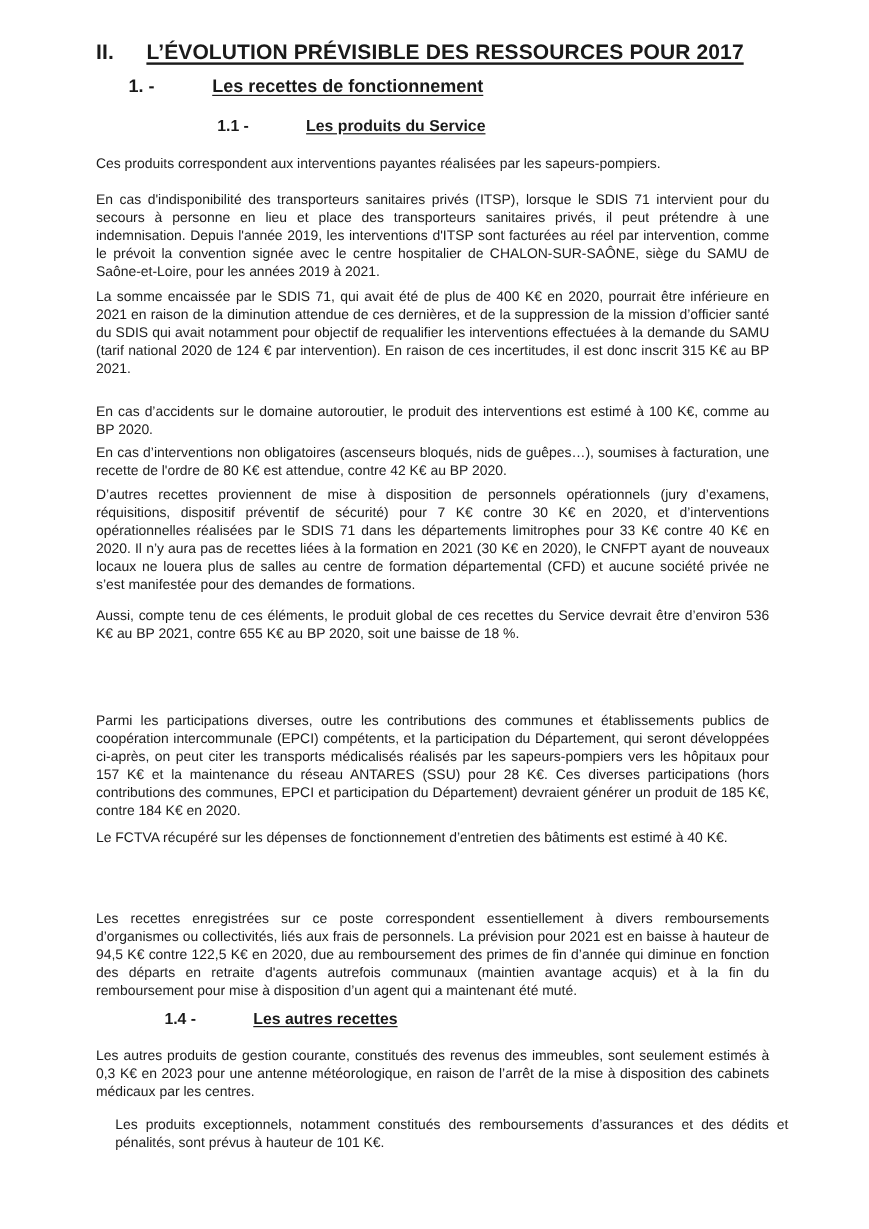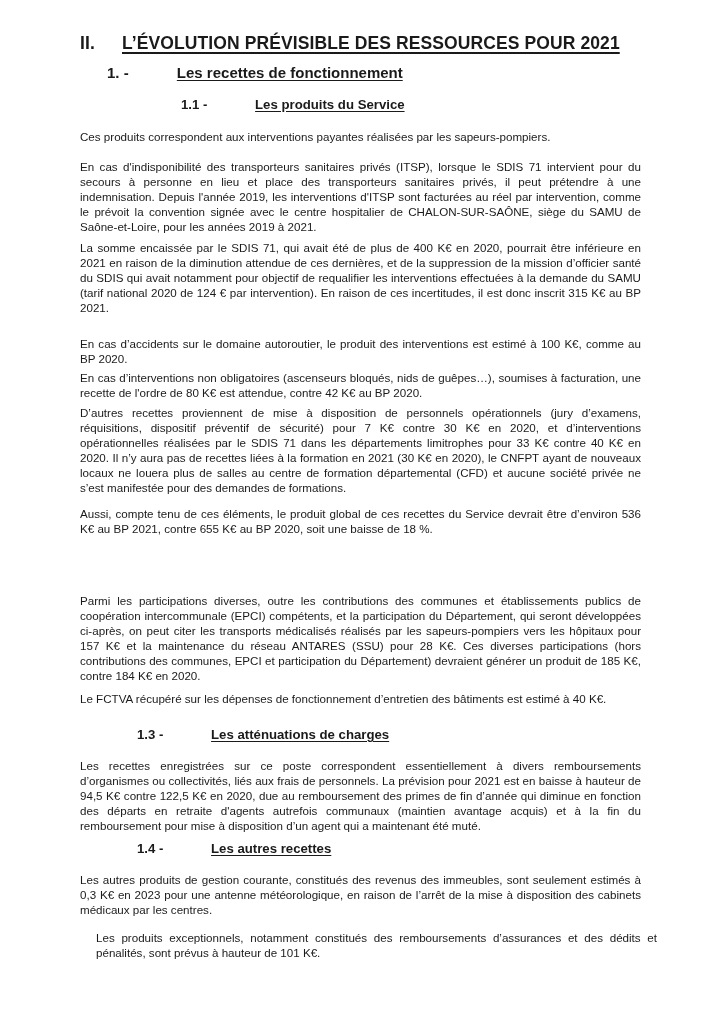--- a/index.html
+++ b/index.html
@@ -27,44 +27,41 @@
       font-size: 11.6px; line-height: 15px; text-align: justify;
     }
     .p.bold { font-weight: normal; }
   </style>
 </head>
 <body>
 
 <div class="page">
 
   <div class="h1">
-    <span class="num">II.</span><span class="title">L’ÉVOLUTION PRÉVISIBLE DES RESSOURCES POUR 2021</span>
+    <span class="num">II.</span><span class="title">L’ÉVOLUTION PRÉVISIBLE DES RESSOURCES POUR 2017</span>
   </div>
 
   <div class="h2">
     <span>1. - </span><span class="title">Les recettes de fonctionnement</span>
   </div>
 
   <div class="h3" style="left:137px; top:97px;margin-left:44px;">
     <span>1.1  - </span><span class="title">Les produits du Service</span>
   </div>
   <div class="p" style="top:129px;">Ces produits correspondent aux interventions payantes réalisées par les sapeurs-pompiers.</div>
   <div class="p" style="top:159px;">En cas d'indisponibilité des transporteurs sanitaires privés (ITSP), lorsque le SDIS 71 intervient pour du secours à personne en lieu et place des transporteurs sanitaires privés, il peut prétendre à une indemnisation. Depuis l'année 2019, les interventions d'ITSP sont facturées au réel par intervention, comme le prévoit la convention signée avec le centre hospitalier de CHALON-SUR-SAÔNE, siège du SAMU de Saône-et-Loire, pour les années 2019 à 2021.</div>
   <div class="p" style="top:240px;">La somme encaissée par le SDIS 71, qui avait été de plus de 400 K€ en 2020, pourrait être inférieure en 2021 en raison de la diminution attendue de ces dernières, et de la suppression de la mission d’officier santé du SDIS qui avait notamment pour objectif de requalifier les interventions effectuées à la demande du SAMU (tarif national 2020 de 124 € par intervention). En raison de ces incertitudes, il est donc inscrit 315 K€ au BP 2021.</div>
   <div class="p" style="top:336px;">En cas d’accidents sur le domaine autoroutier, le produit des interventions est estimé à 100 K€, comme au BP 2020.</div>
   <div class="p" style="top:370px;">En cas d’interventions non obligatoires (ascenseurs bloqués, nids de guêpes…), soumises à facturation, une recette de l'ordre de 80 K€ est attendue, contre 42 K€ au BP 2020.</div>
   <div class="p" style="top:405px;">D’autres recettes proviennent de mise à disposition de personnels opérationnels (jury d’examens, réquisitions, dispositif préventif de sécurité) pour 7 K€ contre 30 K€ en 2020, et d’interventions opérationnelles réalisées par le SDIS 71 dans les départements limitrophes pour 33 K€ contre 40 K€ en 2020. Il n’y aura pas de recettes liées à la formation en 2021 (30 K€ en 2020), le CNFPT ayant de nouveaux locaux ne louera plus de salles au centre de formation départemental (CFD) et aucune société privée ne s’est manifestée pour des demandes de formations.</div>
   <div class="p bold" style="top:506px;">Aussi, compte tenu de ces éléments, le produit global de ces recettes du Service devrait être d’environ 536 K€ au BP 2021, contre 655 K€ au BP 2020, soit une baisse de 18 %.</div>
 
   <div class="p" style="top:593px;">Parmi les participations diverses, outre les contributions des communes et établissements publics de coopération intercommunale (EPCI) compétents, et la participation du Département, qui seront développées ci-après, on peut citer les transports médicalisés réalisés par les sapeurs-pompiers vers les hôpitaux pour 157 K€ et la maintenance du réseau ANTARES (SSU) pour 28 K€. Ces diverses participations (hors contributions des communes, EPCI et participation du Département) devraient générer un produit de 185 K€, contre 184 K€ en 2020.</div>
   <div class="p" style="top:691px;">Le FCTVA récupéré sur les dépenses de fonctionnement d’entretien des bâtiments est estimé à 40 K€.</div>
 
-  <div class="h3" style="left:137px; top:727px;">
-    <span>1.3  -  </span><span class="title">Les atténuations de charges</span>
-  </div>
   <div class="p" style="top:758px;">Les recettes enregistrées sur ce poste correspondent essentiellement à divers remboursements d’organismes ou collectivités, liés aux frais de personnels. La prévision pour 2021 est en baisse à hauteur de 94,5 K€ contre 122,5 K€ en 2020, due au remboursement des primes de fin d’année qui diminue en fonction des départs en retraite d'agents autrefois communaux (maintien avantage acquis) et à la fin du remboursement pour mise à disposition d’un agent qui a maintenant été muté.</div>
 
   <div class="h3" style="left:137px; top:841px;">
     <span>1.4  -  </span><span class="title">Les autres recettes</span>
   </div>
   <div class="p" style="top:872px;">Les autres produits de gestion courante, constitués des revenus des immeubles, sont seulement estimés à 0,3 K€ en 2023 pour une antenne météorologique, en raison de l’arrêt de la mise à disposition des cabinets médicaux par les centres.</div>
   <div class="p" style="top:930px;margin-left:16px;">Les produits exceptionnels, notamment constitués des remboursements d’assurances et des dédits et pénalités, sont prévus à hauteur de 101 K€.</div>
 
 </div>
 

